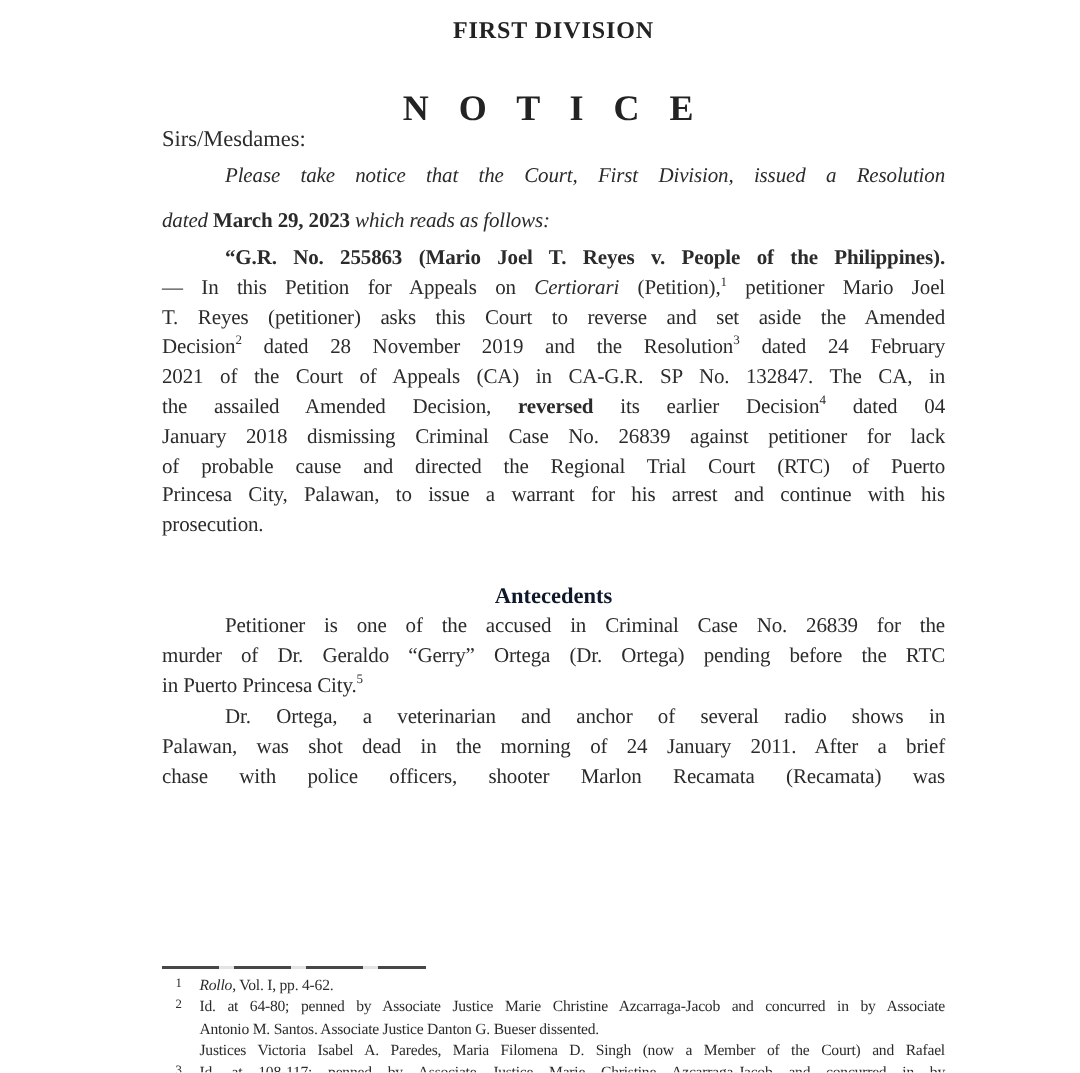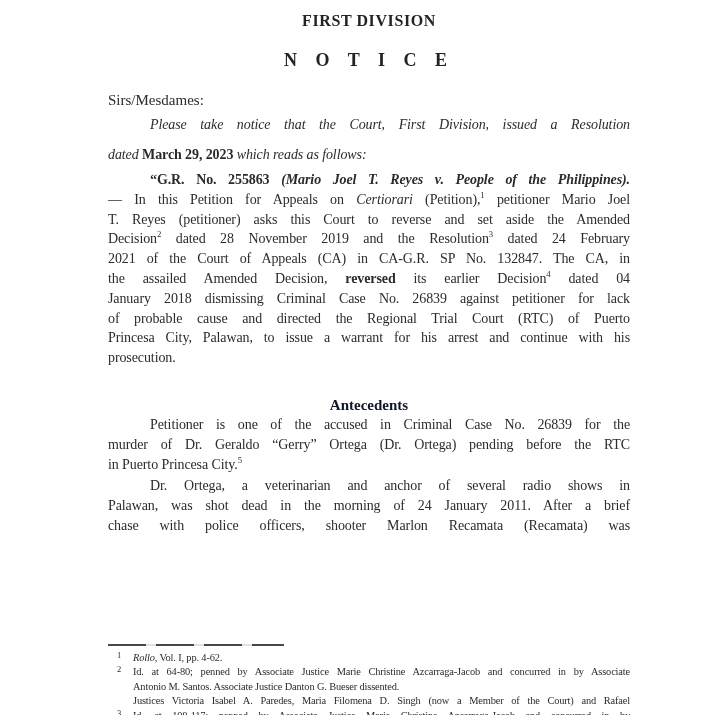--- a/index.html
+++ b/index.html
@@ -12,43 +12,43 @@
     font-family:"Liberation Serif","DejaVu Serif",serif;
     padding:12px 90px 0 108px;
     overflow:hidden;
   }
   .center { text-align:center; }
   .division {
     font-size:16px; font-weight:bold; letter-spacing:0.6px; color:#232323;
     line-height:18px;
   }
   .notice {
-    margin-top:20px;
-    font-size:18px; font-weight:bold; letter-spacing:7px; color:#232323;
+    margin-top:33px;
+    font-size:24px; font-weight:bold; letter-spacing:7px; color:#232323;
     line-height:21px;
   }
-  .salutation { margin-top:20px; font-size:15px; line-height:19px; }
+  .salutation { font-size:15px; line-height:19px; }
 
   p.para { margin:0; font-size:14px; letter-spacing:-0.1px; }
   .intro { margin-top:10px; line-height:30px; font-size:14.5px; }
   .reso  { margin-top:22px; line-height:19.8px; }
   .ante-head {
     margin-top:28px; font-size:15px; font-weight:bold; color:#0f172a;
     line-height:19px;
   }
   .p1 { margin-top:40px; line-height:20.2px; }
   .p2 { margin-top:17px; line-height:20.2px;font-family:Liberation Serif, serif; }
 
   .ln { display:block; text-align:justify; text-align-last:justify; }
   .ln.first { text-indent:42px; }
   .ln.last  { text-align-last:left; }
 
   .it { font-style:italic; }
   .b  { font-weight:bold; }
-  .bi { font-weight:bold; font-style:italic; }
+  .bi { font-weight:bold; }
 
   sup.fnref { font-size:62%; line-height:0; vertical-align:super; }
 
   .footer { position:absolute; left:108px; right:90px; top:644px; }
   .fnrule {
     width:176px; height:2px;
     background:repeating-linear-gradient(90deg,
       #474747 0px, #474747 38px,
       rgba(71,71,71,0.15) 38px, rgba(71,71,71,0.15) 48px);
   }

